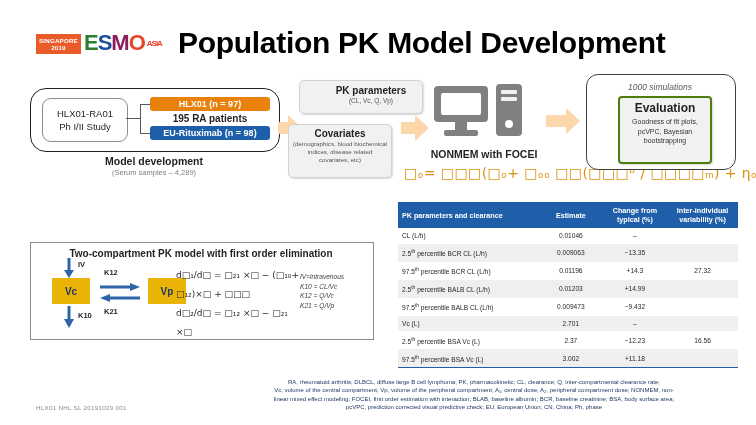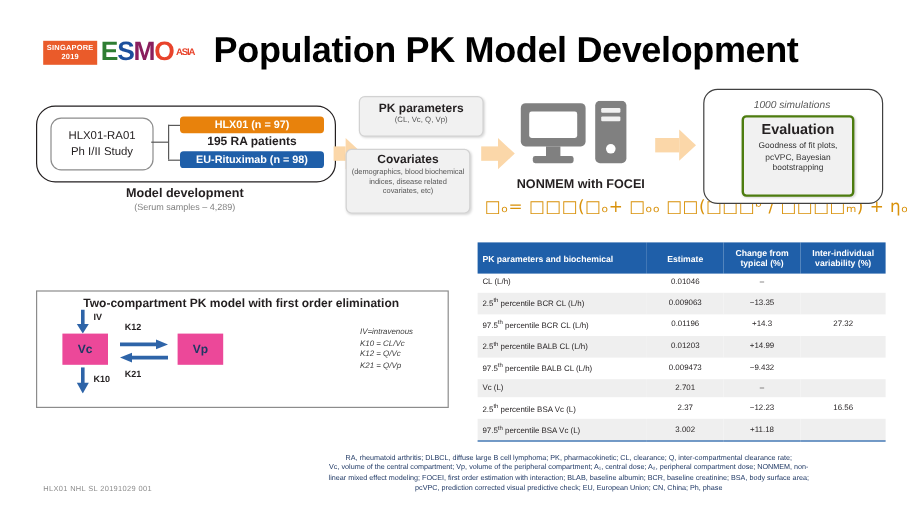--- a/index.html
+++ b/index.html
@@ -77,21 +77,21 @@
     border-bottom:13px solid transparent;
     border-left:14px solid #fbd7a9;
   }
 
   
   .grey-box{
     background:#f1f1f1;border:1px solid #d2d2d2;border-radius:5px;
     box-shadow:1px 1px 2px rgba(0,0,0,.15);
     text-align:center;
   }
-  #pk-box{left:299px;top:80px;width:102px;height:32px;}
+  #pk-box{left:299px;top:80px;width:102px;height:32px;padding-left:20px;}
   #pk-box .t{font-size:10px;font-weight:bold;margin-top:4px;}
   #pk-box .s{font-size:6.5px;color:#555;margin-top:1px;}
   #cov-box{left:288px;top:124px;width:102px;height:52px;}
   #cov-box .t{font-size:10px;font-weight:bold;margin-top:3px;}
   #cov-box .s{font-size:6.2px;color:#555;margin-top:1px;line-height:8px;padding:0 4px;}
 
   
   #computer{left:432px;top:84px;}
   #nonmem-label{
     left:404px;top:148px;width:160px;text-align:center;
@@ -124,21 +124,21 @@
   
   #pk-model-box{
     left:30px;top:242px;width:342px;height:96px;
     border:1px solid #8c8c8c;background:#fff;
   }
   #pk-model-title{
     left:40px;top:248px;width:322px;text-align:center;
     font-size:10px;font-weight:bold;color:#231f20;
   }
   .comp-box{
-    position:absolute;width:38px;height:26px;background:#ec4899;
+    position:absolute;width:38px;height:26px;background:#eab308;
     display:flex;align-items:center;justify-content:center;
     font-size:10px;font-weight:bold;color:#1f3864;
   }
   #comp-vc{left:52px;top:278px;}
   #comp-vp{left:148px;top:278px;}
   .rate-lbl{position:absolute;font-size:7.5px;font-weight:bold;color:#231f20;}
   .iv-lbl{position:absolute;font-size:7.5px;font-weight:bold;color:#231f20;}
   #legend-model{
     left:300px;top:272px;width:70px;
     font-size:6.6px;font-style:italic;color:#404040;line-height:9.5px;
@@ -286,33 +286,35 @@
 <svg class="abs" style="left:98px;top:282px;" width="44" height="22">
   <line x1="2" y1="5" x2="34" y2="5" stroke="#2e64a8" stroke-width="3"></line>
   <polygon points="42,5 32,1 32,9" fill="#2e64a8"></polygon>
   <line x1="10" y1="16" x2="42" y2="16" stroke="#2e64a8" stroke-width="3"></line>
   <polygon points="2,16 12,12 12,20" fill="#2e64a8"></polygon>
 </svg>
 <div class="rate-lbl" style="left:104px;top:268px;">K12</div>
 <div class="rate-lbl" style="left:104px;top:307px;">K21</div>
 
 <div class="abs" id="eq-model">
+  <div>d□₁/d□ = □₂₁ ×□ − (□₁₀+ □₁₂)×□ + □□□</div>
+  <div>d□₂/d□ = □₁₂ ×□ − □₂₁ ×□</div>
 </div>
 
 <div class="abs" id="legend-model">
   <div>IV=intravenous</div>
   <div>K10 = CL/Vc</div>
   <div>K12 = Q/Vc</div>
   <div>K21 = Q/Vp</div>
 </div>
 
 <table class="abs" id="ptable">
   <thead>
     <tr>
-      <th class="left" style="width:150px;">PK parameters and biochemical</th>
+      <th class="left" style="width:150px;">PK parameters and clearance</th>
       <th class="ctr" style="width:60px;">Estimate</th>
       <th class="ctr" style="width:62px;">Change from typical (%)</th>
       <th class="ctr" style="width:68px;">Inter-individual variability (%)</th>
     </tr>
   </thead>
   <tbody id="ptable-body">
       <tr>
         <td class="param">CL (L/h)</td>
         <td class="num">0.01046</td>
         <td class="num">–</td>

